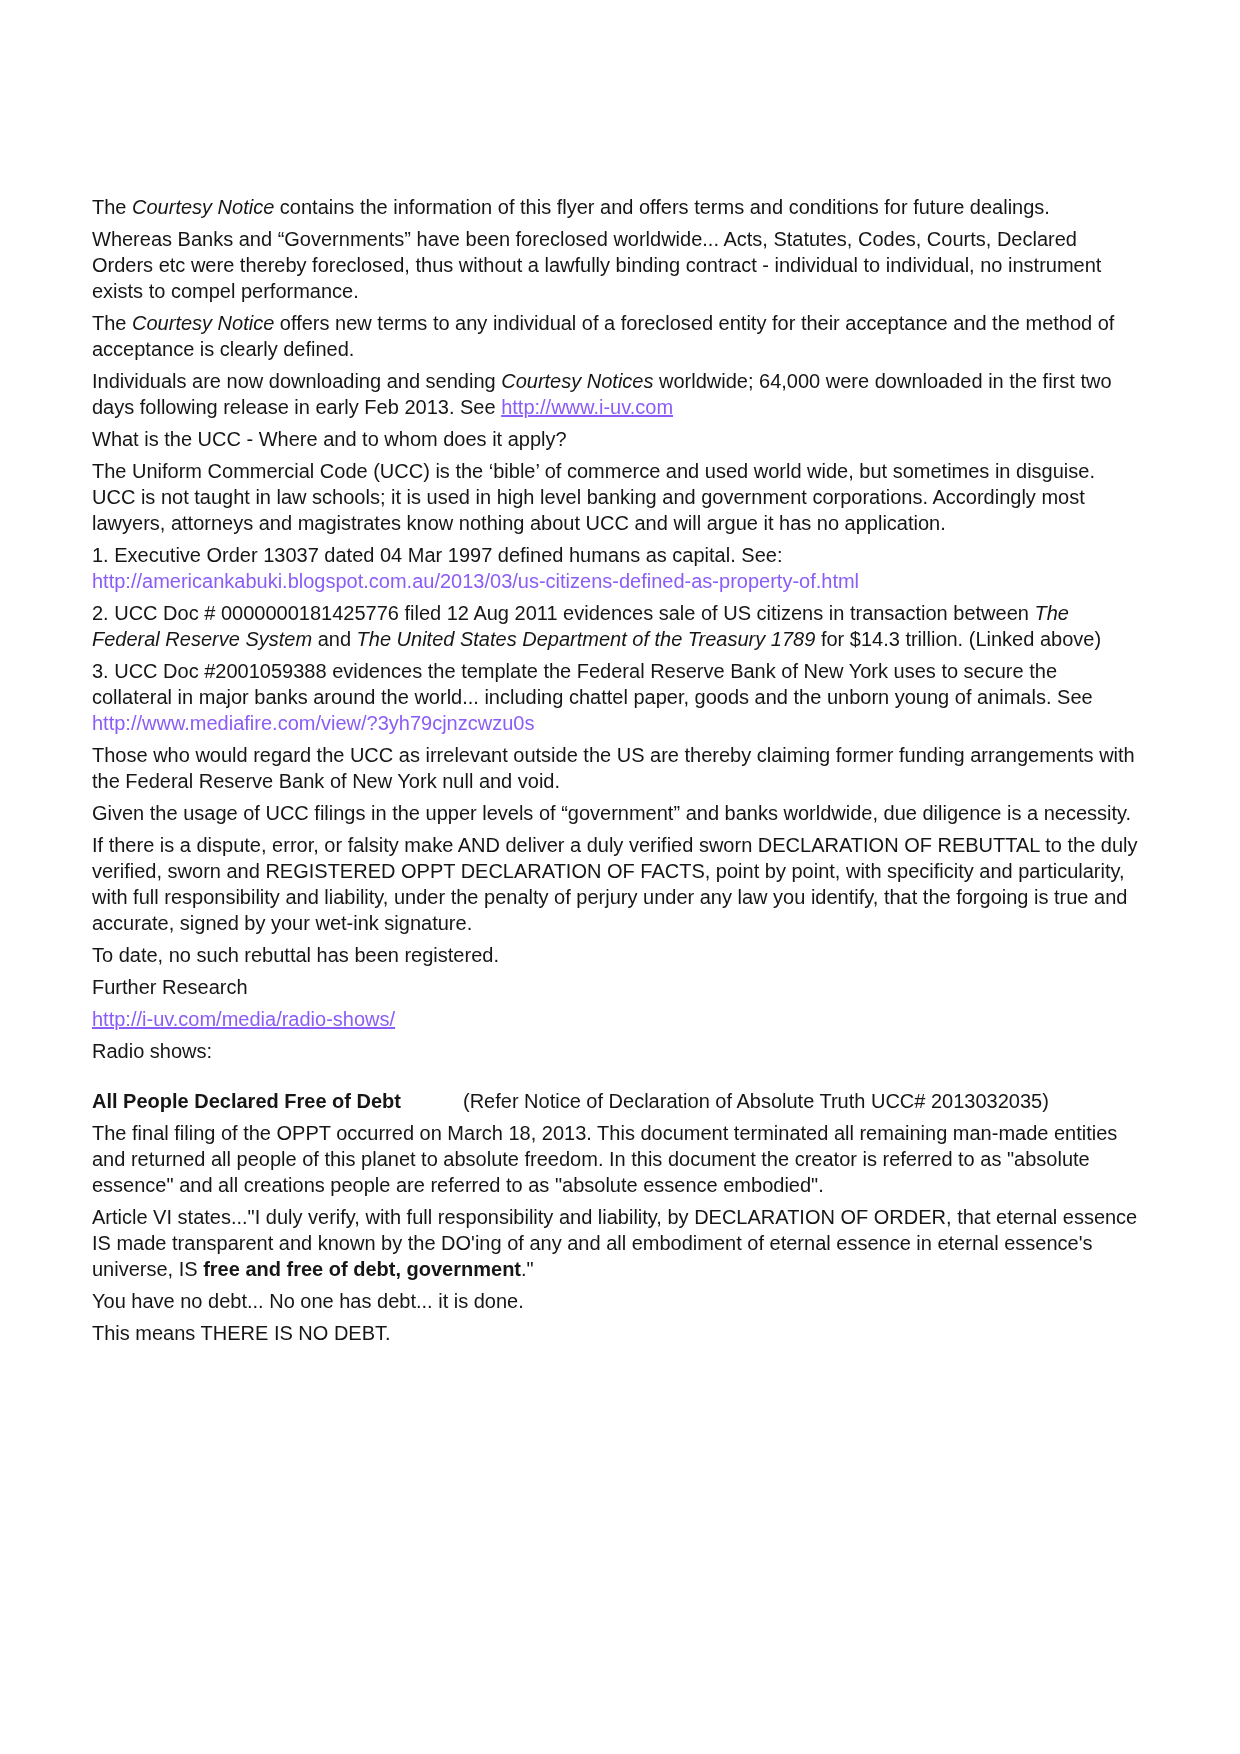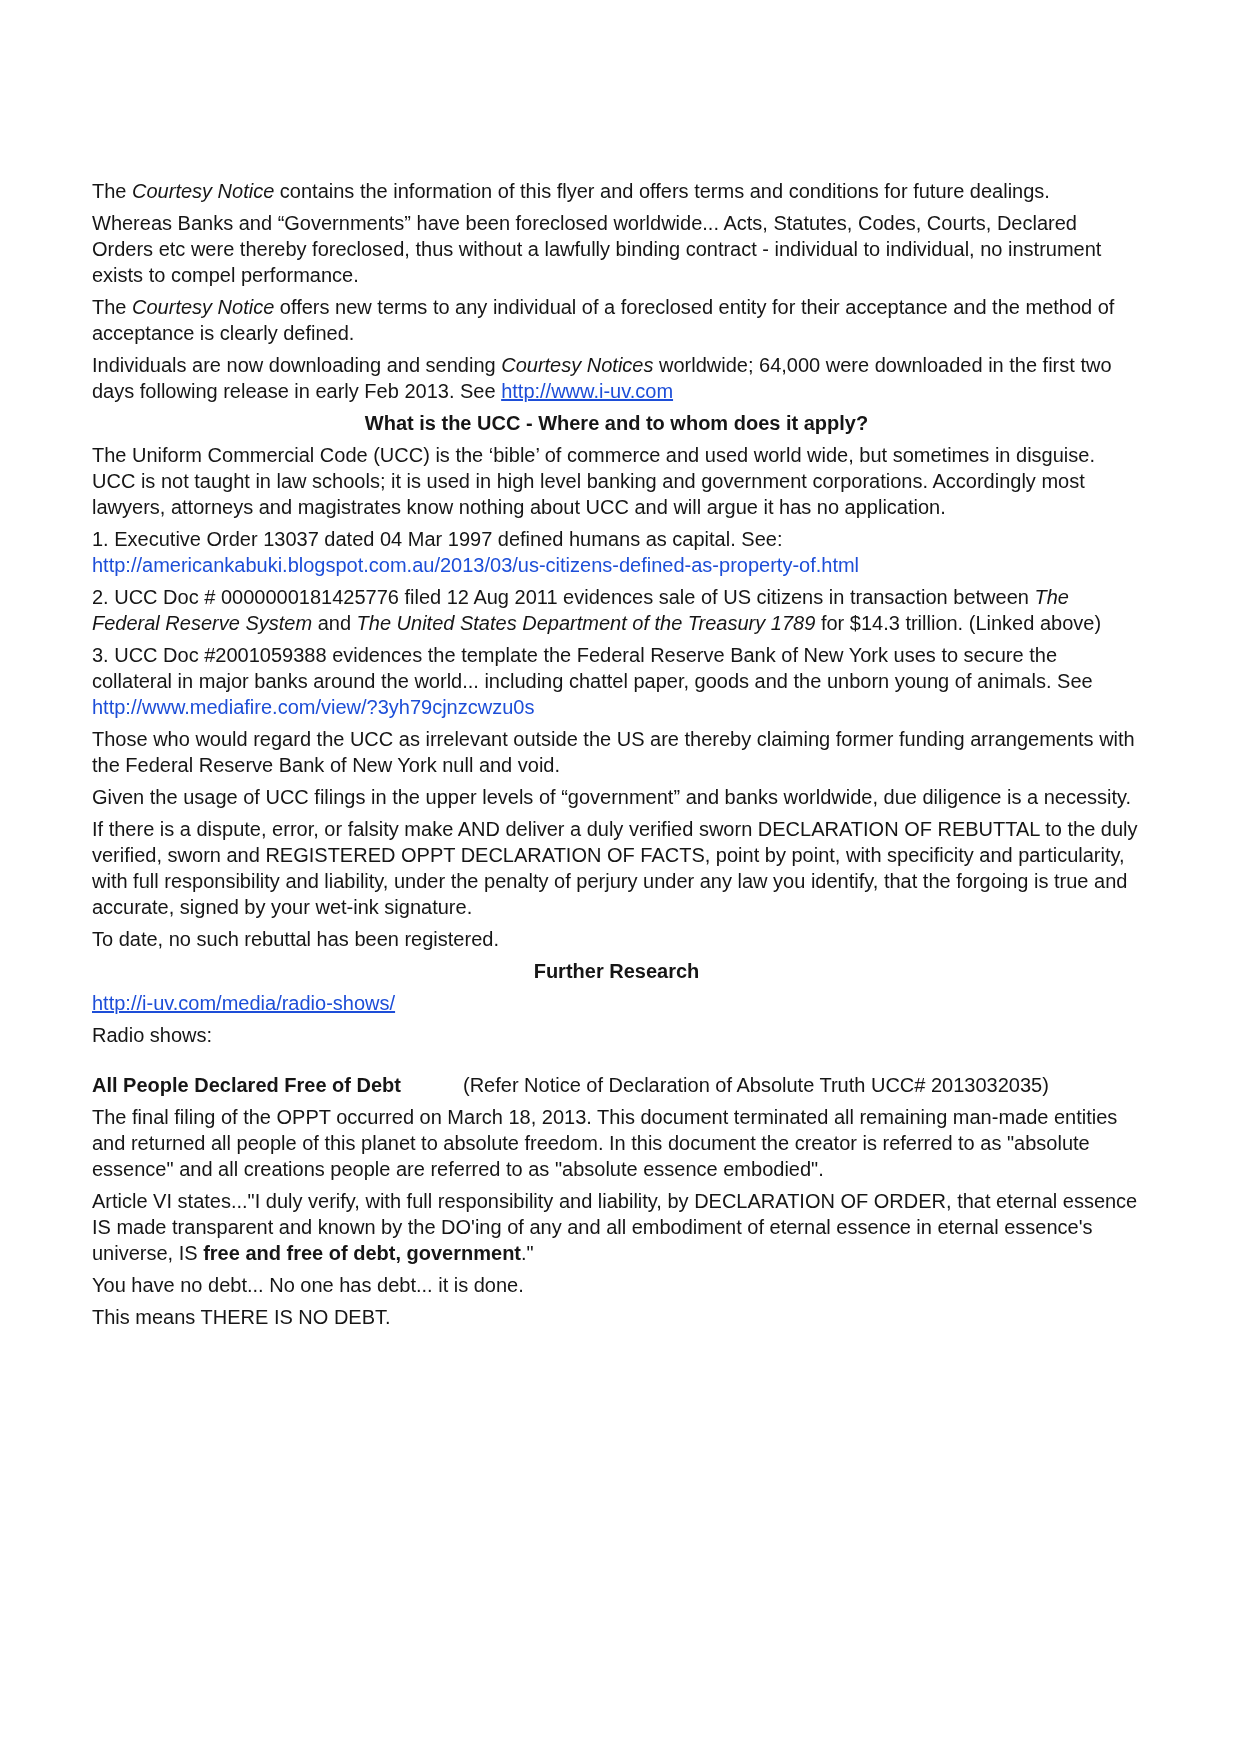--- a/index.html
+++ b/index.html
@@ -9,34 +9,34 @@
   }
   .page {
     position: relative;
     width: 1240px;
     height: 1754px;
     background: #ffffff;
     overflow: hidden;
   }
   .content {
     position: absolute;
-    top: 178px;
+    top: 194px;
     left: 92px;
     width: 1049px;
     font-family: "Liberation Sans", "DejaVu Sans", sans-serif;
     font-size: 20px;
     line-height: 26px;
     color: #161616;
   }
   .content p {
     margin: 0 0 6px 0;
   }
-  .b { font-weight: bold; text-align: center; }
+  .b { font-weight: normal; }
   em { font-style: italic; }
-  a { color: #1d4ed8; text-decoration: none; cursor: pointer; }
+  a { color: #8b5cf6; text-decoration: none; cursor: pointer; }
   a.u { text-decoration: underline; }
   .freeline { margin-top: 24px !important; }
   .ref { margin-left: 62px; }
 </style>
 </head>
 <body>
 
 <div class="page">
   <div class="content">
 

